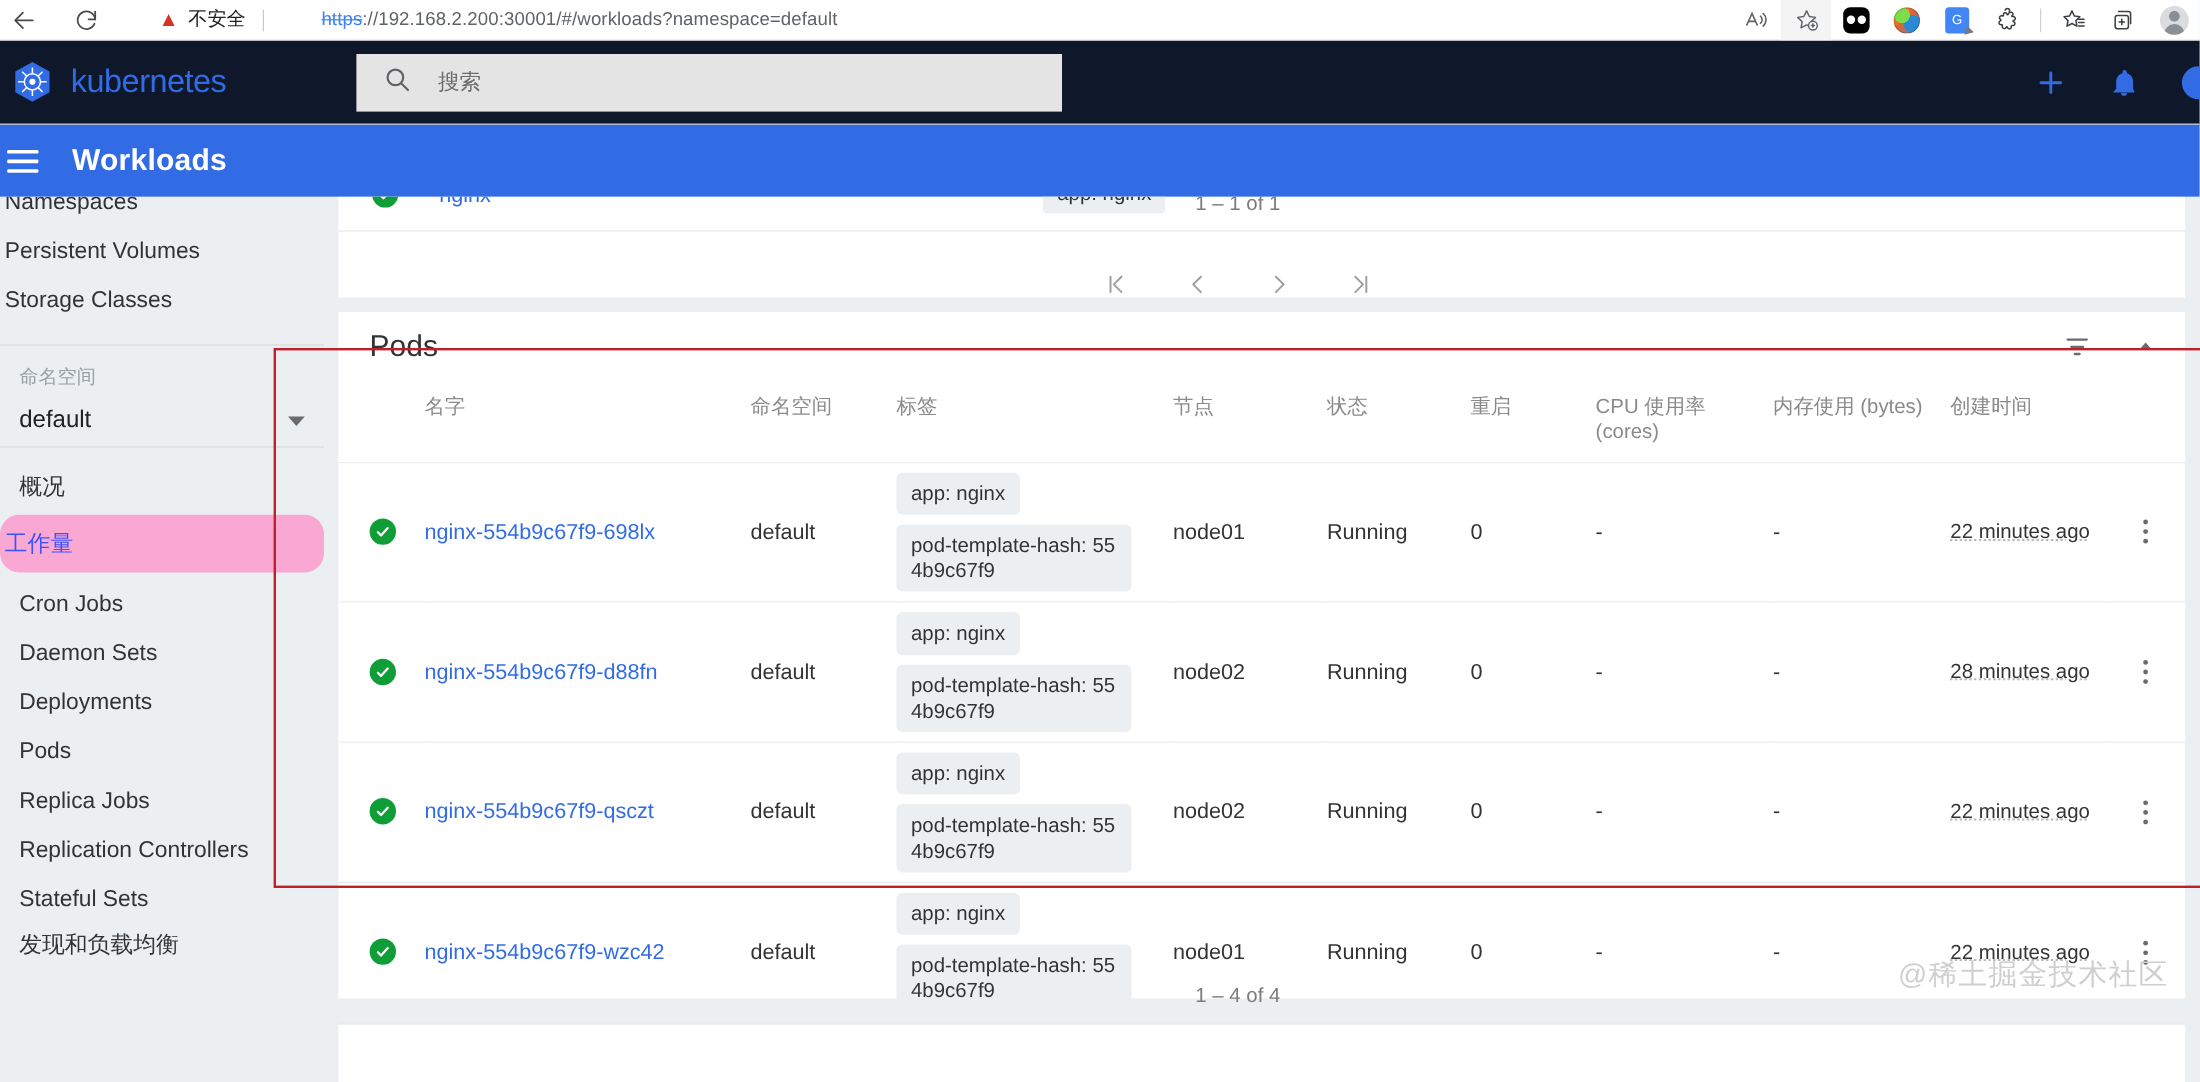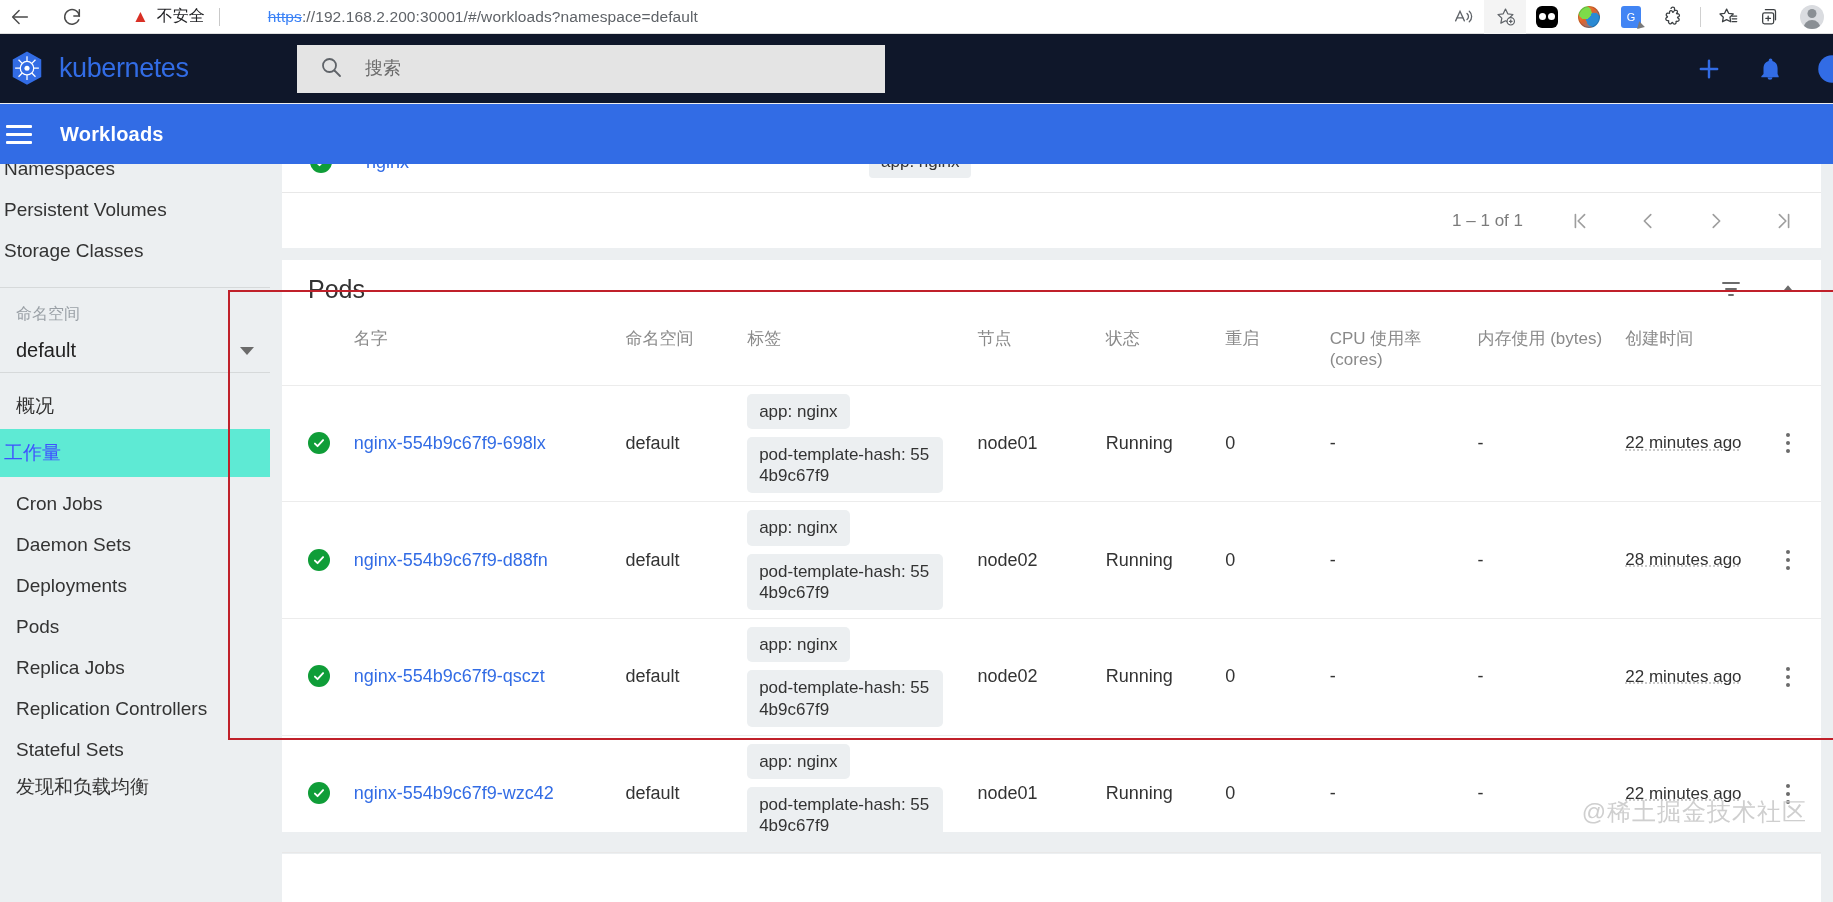--- a/index.html
+++ b/index.html
@@ -102,34 +102,34 @@
   #header-actions { margin-left: auto; display: flex; align-items: center; gap: 34px; padding-right: 6px; }
   .hdr-ico { color: #326ce5; display: flex; align-items: center; }
 
   
   #blue-bar {
     position: absolute; top: 104px; left: 0; width: 1833px; height: 60px;
     background: #326ce5; display: flex; align-items: center;
   }
   #hamburger { width: 56px; display: flex; flex-direction: column; gap: 5px; padding-left: 2px; margin-left: 4px;}
   #hamburger span { display: block; width: 26px; height: 3px; background: #fff; border-radius: 1px; }
-  #page-title { color: #fff; font-size: 20px; font-weight: bold; letter-spacing: .2px; }
+  #page-title { color: #fff; font-size: 25px; font-weight: bold; letter-spacing: .2px; }
 
   
   #sidebar {
     position: absolute; top: 164px; left: 0; width: 270px; height: 738px;
     background: #eceff1; overflow: hidden;
   }
   .nav-item {
     height: 41px; display: flex; align-items: center;
     padding-left: 4px; font-size: 19px; color: #333; white-space: nowrap;
   }
   .nav-item.sub { padding-left: 16px; }
   .nav-item.cut { color: #333; margin-top: -16px; }
-  .nav-item.active { background: #5eead4; }
+  .nav-item.active { background: #f9a8d4; border-radius: 16px; }
   .nav-item.active .nav-label { color: #3f51ff; }
   .nav-divider { height: 1px; background: #d6d9da; margin: 16px 0 0 0; }
   .ns-label { font-size: 16px; color: #9aa0a6; padding: 16px 0 0 16px; }
   #ns-select {
     display: flex; align-items: center; justify-content: space-between;
     padding: 14px 16px 10px 16px; border-bottom: 1px solid #d6d9da;
     font-size: 20px; color: #212121;
   }
   #ns-select .caret {
     width: 0; height: 0; border-left: 7px solid transparent;
@@ -150,23 +150,23 @@
     display: flex; align-items: center; overflow: hidden;
   }
   .clip-check { margin-left: 28px; }
   .clip-link { color: #326ce5; font-size: 18px; margin-left: 34px; }
   .chip-clip {
     background: #eceff1; border-radius: 4px; padding: 6px 12px;
     font-size: 17px; color: #333; margin-left: 460px;
   }
   .pager {
     display: flex; align-items: center; justify-content: flex-end;
-    gap: 46px; height: 56px; padding-right: 26px;
+    gap: 46px; height: 56px; padding-right: 40px;
     border-top: 1px solid #e8e8e8;
-    font-size: 17px; color: #7b7b7b;
+    font-size: 17px; color: #7b7b7b; flex-direction: column;
   }
   .pager .pg-ico { color: #9e9e9e; display: flex; align-items: center; }
   .pager .pg-group { display: flex; align-items: center; gap: 46px; }
 
   
   #pods-card {
     position: absolute; top: 96px; left: 12px; width: 1539px; height: 572px; background: #fff;
   }
   #pods-head {
     height: 58px; display: flex; align-items: center; padding: 0 22px 0 26px;

